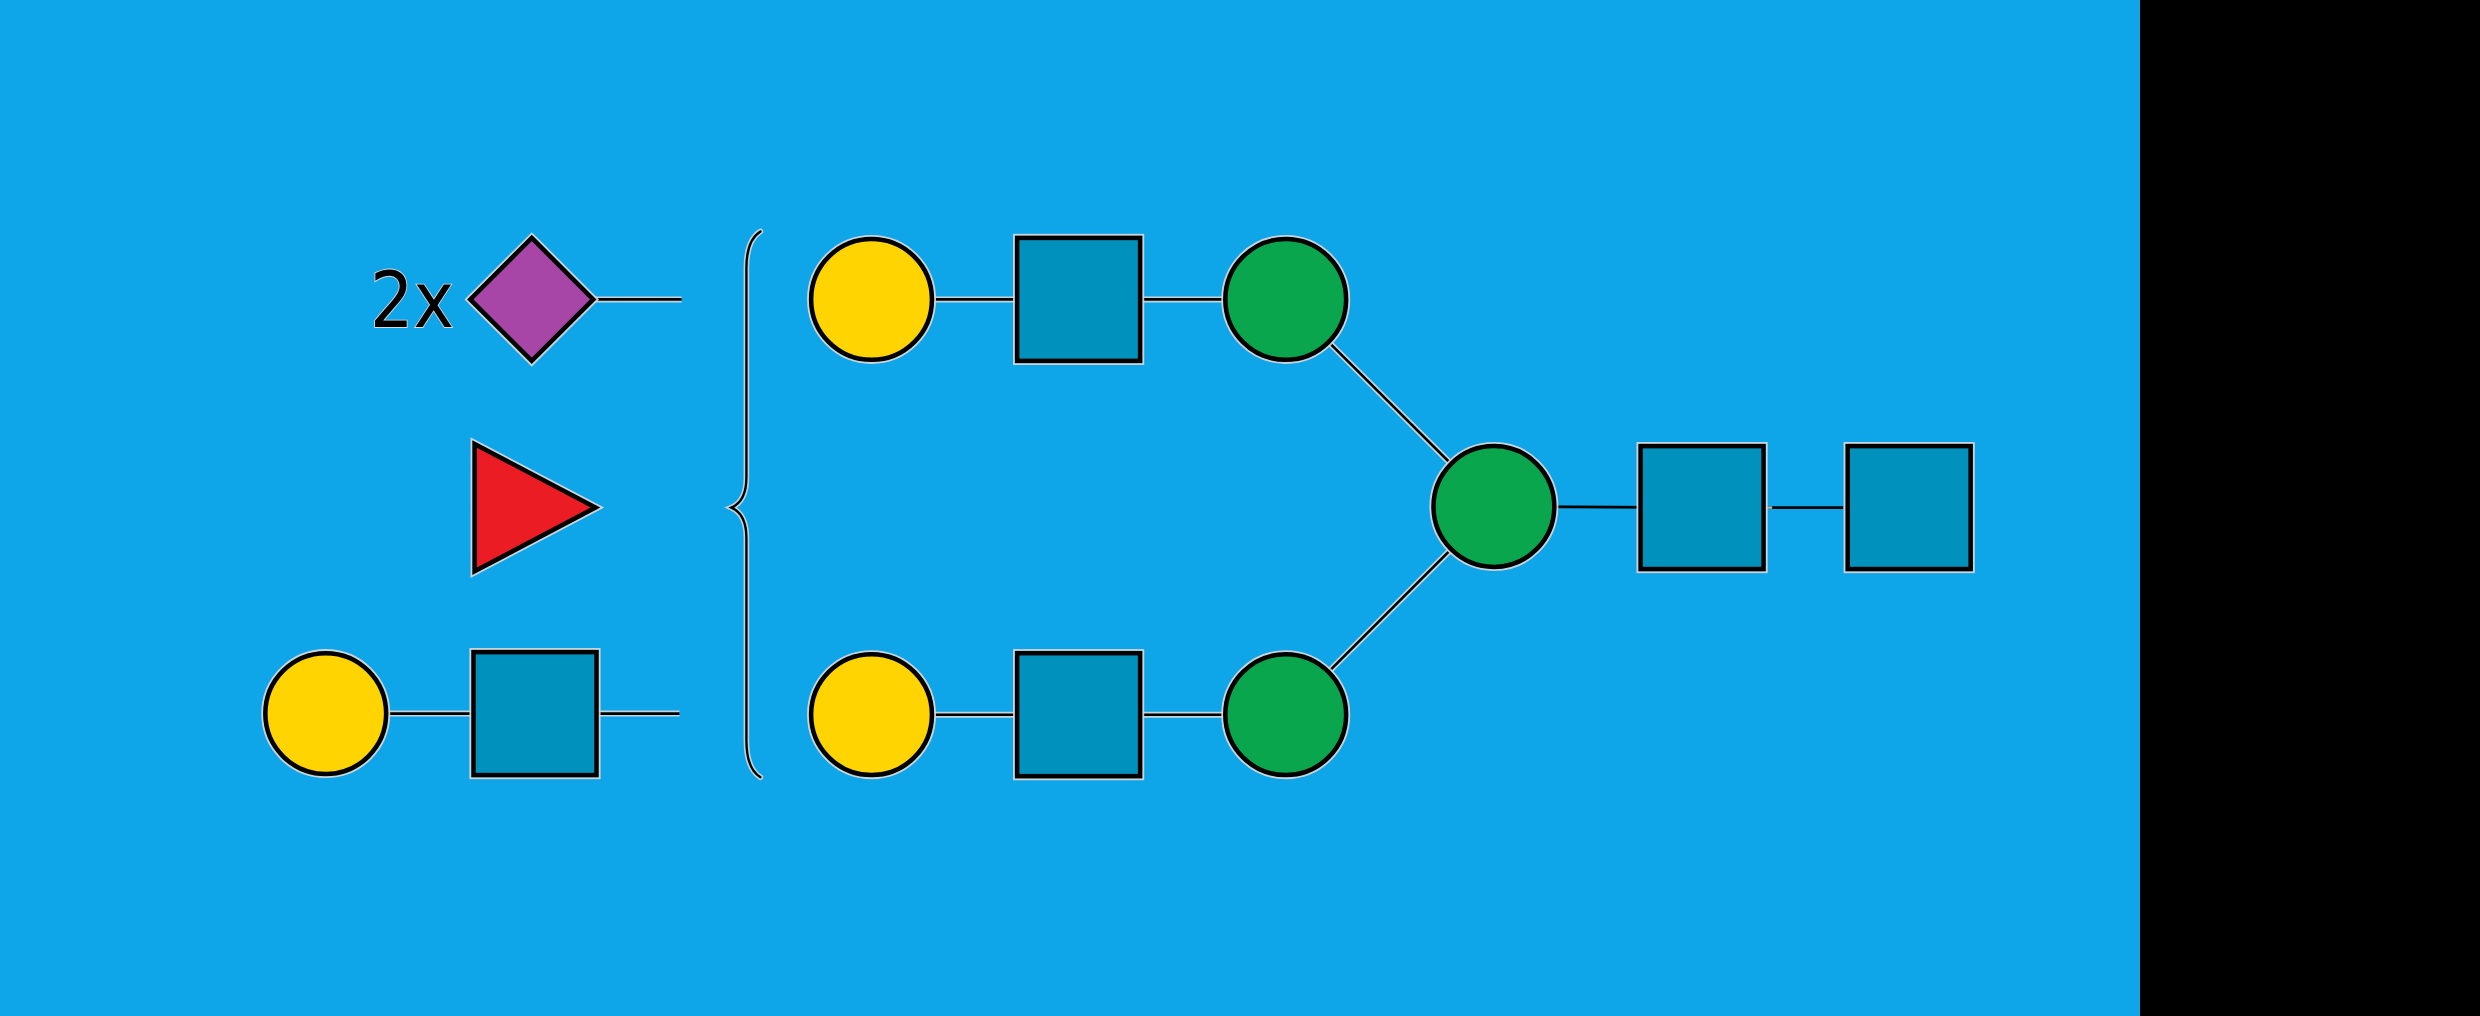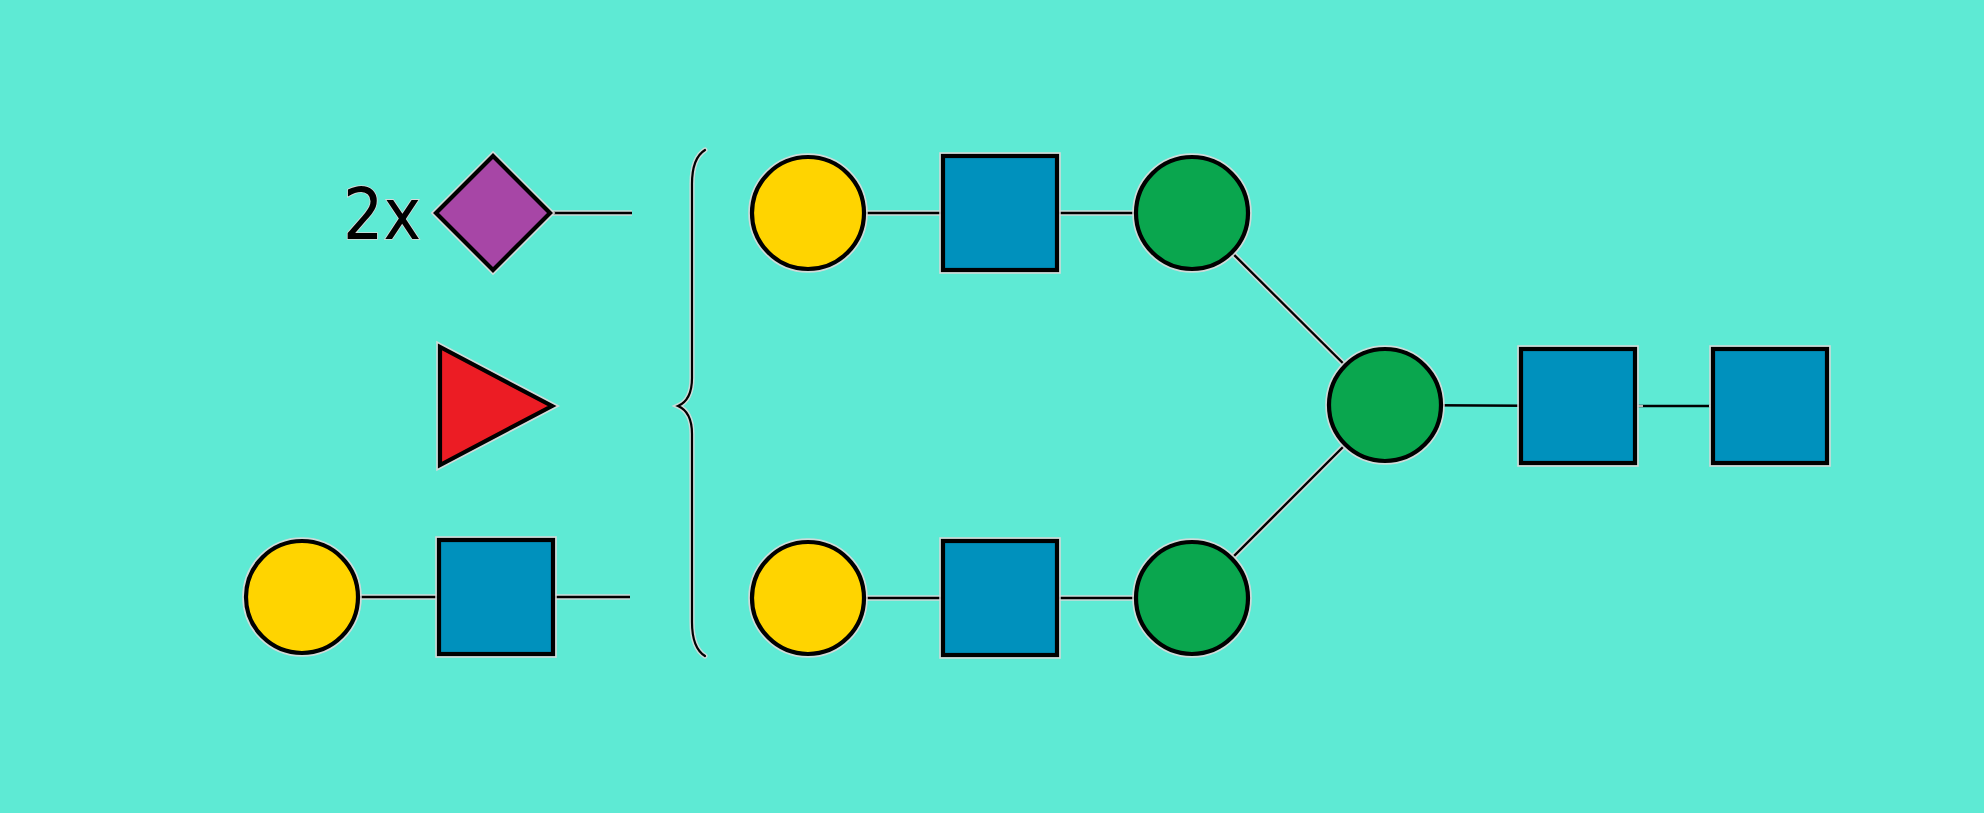--- a/index.html
+++ b/index.html
@@ -2,23 +2,23 @@
 <html><head>
 <meta charset="utf-8">
 <style>
   html, body {
     margin: 0;
     padding: 0;
     background: #000000;
   }
   .stage {
     position: relative;
-    width: 1984px;
+    width: 1712px;
     height: 813px;
-    background: #5eead4;
+    background: #0ea5e9;
     overflow: hidden;
     font-family: "DejaVu Sans", sans-serif;
   }
   .stage svg {
     position: absolute;
     left: 0;
     top: 0;
     width: 100%;
     height: 100%;
     display: block;

